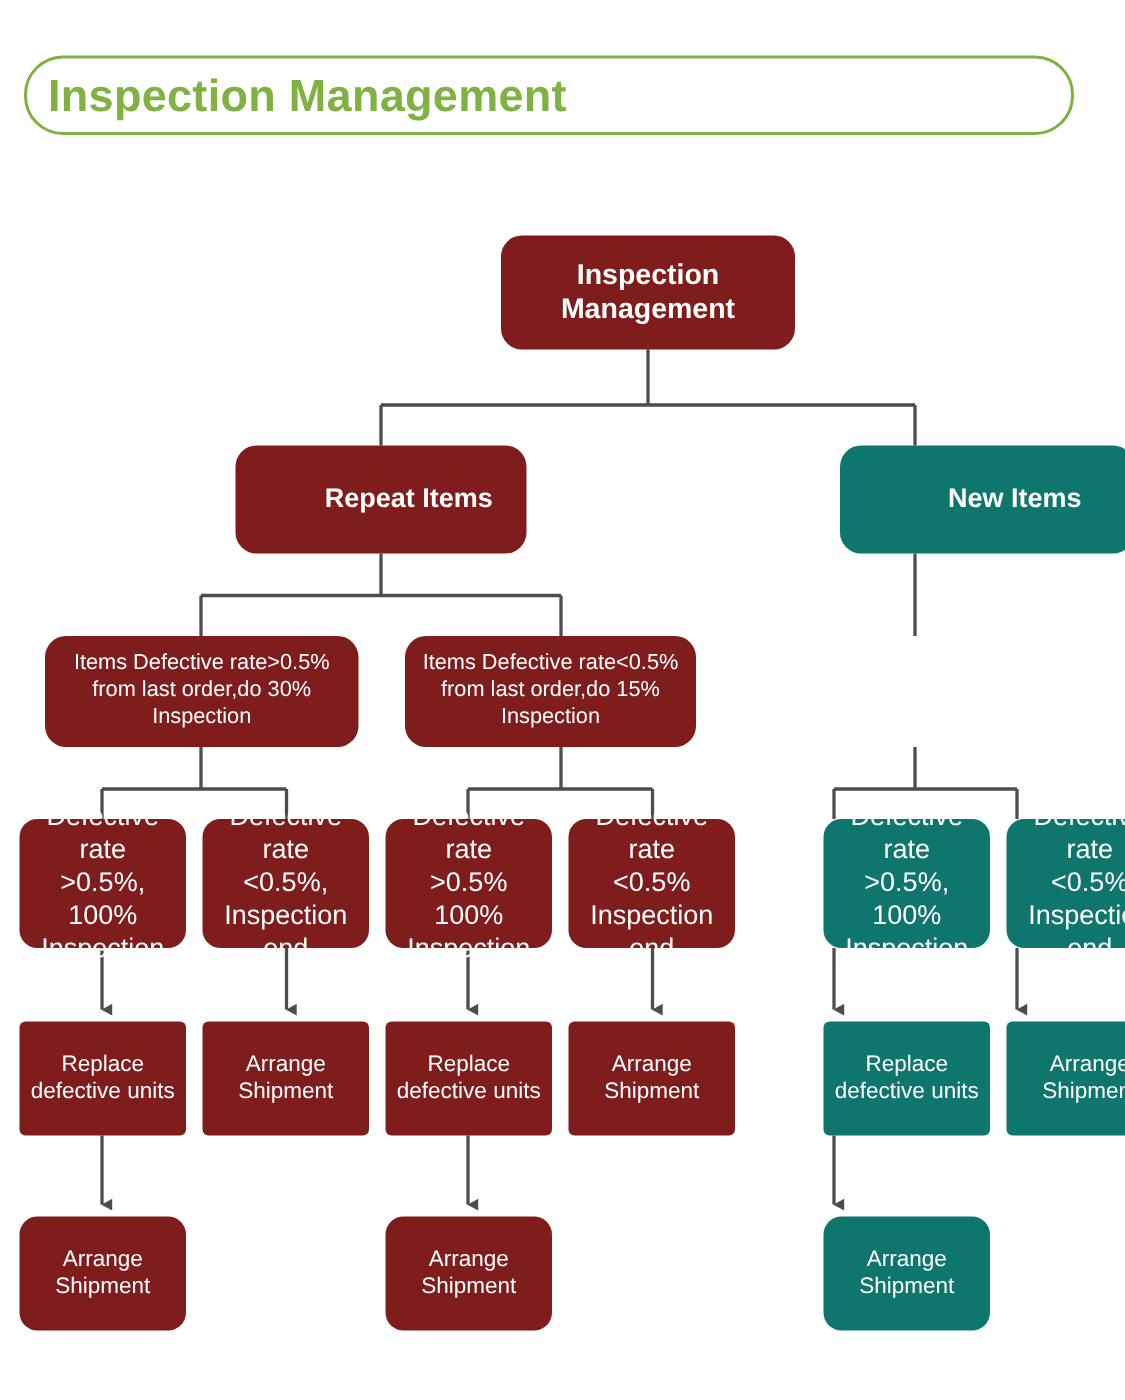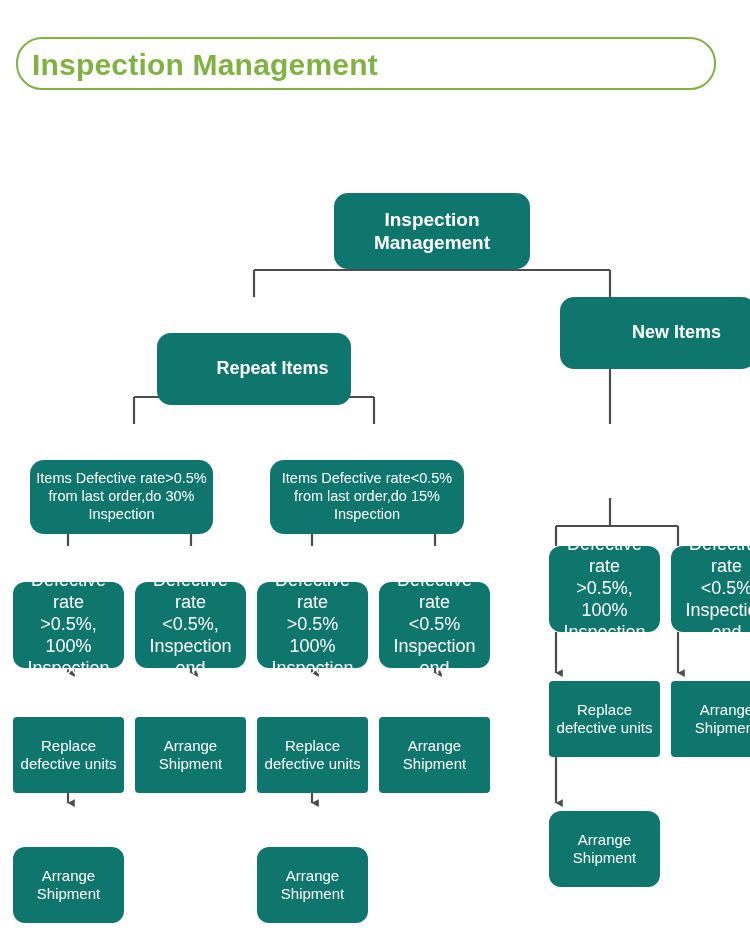--- a/index.html
+++ b/index.html
@@ -38,21 +38,21 @@
     display:flex;
     align-items:center;
     justify-content:center;
     text-align:center;
     color:#ffffff;
     border-radius:13px;
     line-height:1.22;
     padding:2px 3px;
     white-space:pre-line;
   }
-  .node.green{background:#0f766e;margin-top:36px;}
+  .node.green{background:#7f1d1d;}
   .node.gray{background:#0f766e;margin-left:48px;}
 
   .n-root{font-size:19px;font-weight:bold;border-radius:14px;}
   .n-l2{font-size:18px;font-weight:bold;border-radius:14px;padding-left:40px;}
   .n-l3{font-size:14.5px;font-weight:normal;border-radius:14px;}
   .n-l4{font-size:18px;font-weight:normal;border-radius:12px;}
   .n-l5{font-size:15px;font-weight:normal;border-radius:4px;}
   .n-l6{font-size:15px;font-weight:normal;border-radius:12px;}
 </style>
 </head>
@@ -113,21 +113,21 @@
 
   <div class="title-bar"></div>
   <div class="title-text">Inspection Management</div>
 
   <div class="node green n-root" style="left:334px;top:157px;width:196px;height:76px;">Inspection
 Management</div>
 
   <div class="node green n-l2" style="left:157px;top:297px;width:194px;height:72px;">Repeat Items</div>
   <div class="node gray n-l2" style="left:512px;top:297px;width:196px;height:72px;">New Items</div>
 
-  <div class="node green n-l3" style="left:30px;top:424px;width:183px;height:74px;">Items Defective rate&gt;0.5%
+  <div class="node green n-l3" style="left:30px;top:424px;width:209px;height:74px;">Items Defective rate&gt;0.5%
 from last order,do 30%
 Inspection</div>
   <div class="node green n-l3" style="left:270px;top:424px;width:194px;height:74px;">Items Defective rate&lt;0.5%
 from last order,do 15%
 Inspection</div>
 
   <div class="node green n-l4" style="left:13px;top:546px;width:111px;height:86px;">Defective rate
 &gt;0.5%,
 100% Inspection</div>
   <div class="node green n-l4" style="left:135px;top:546px;width:111px;height:86px;">Defective rate

